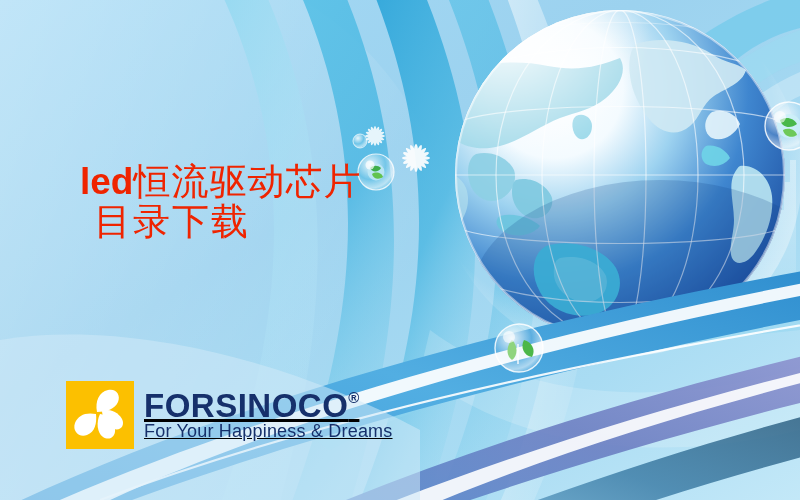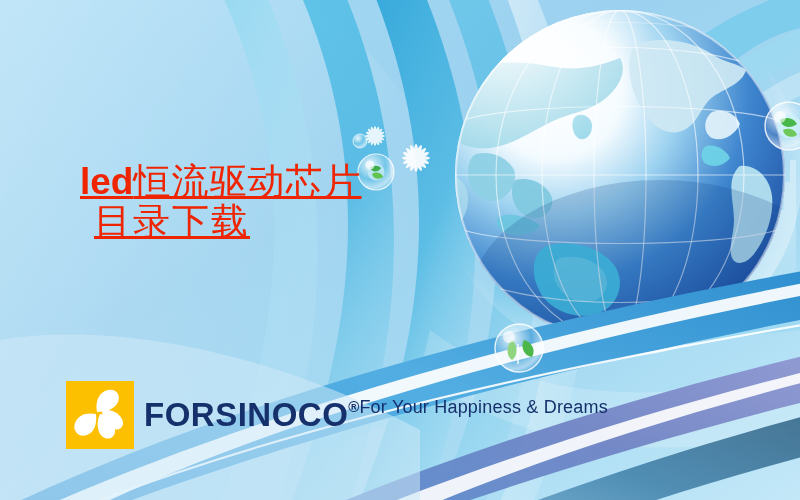--- a/index.html
+++ b/index.html
@@ -14,21 +14,21 @@
     background:linear-gradient(160deg,#a3d9f4 0%,#9ed4f0 35%,#a8dbf3 60%,#bce5f7 100%);
   }
   .layer{position:absolute;inset:0;}
   svg.layer{display:block;}
 
   
   #headline{
     position:absolute;left:80px;top:162px;z-index:40;
     color:#ef2400;line-height:1.08;
   }
-  #headline .line{display:block;white-space:nowrap;text-decoration:underline;}
+  #headline .line{display:block;white-space:nowrap;}
   #headline .l1{
     font-family:"Liberation Serif","DejaVu Serif",serif;
     font-size:37px;letter-spacing:1px;
   }
   #headline .l1 .latin{
     font-family:"Liberation Sans","DejaVu Sans",sans-serif;
     font-weight:700;letter-spacing:0px;
   }
   #headline .l2{
     font-family:"Liberation Serif","DejaVu Serif",serif;
@@ -37,22 +37,22 @@
 
   
   #logo{
     position:absolute;left:66px;top:381px;z-index:45;
     display:flex;align-items:center;gap:10px;
   }
   #logo-mark{
     width:68px;height:68px;background:#fcc000;
     display:block;flex:0 0 auto;
   }
-  #logo-text{display:flex;flex-direction:row;justify-content:flex-end;
-    padding-bottom:2px;}
+  #logo-text{display:flex;flex-direction:column;justify-content:flex-end;
+    padding-bottom:2px;text-decoration:underline;}
   #logo-name{
     font-family:"Liberation Sans","DejaVu Sans",sans-serif;
     font-weight:700;font-size:33px;letter-spacing:0.5px;
     color:#16306b;line-height:1;white-space:nowrap;
   }
   #logo-name .reg{font-size:15px;vertical-align:14px;letter-spacing:0;}
   #logo-tag{
     font-family:"Liberation Sans","DejaVu Sans",sans-serif;
     font-size:18px;color:#16306b;line-height:1;
     letter-spacing:0.2px;white-space:nowrap;

